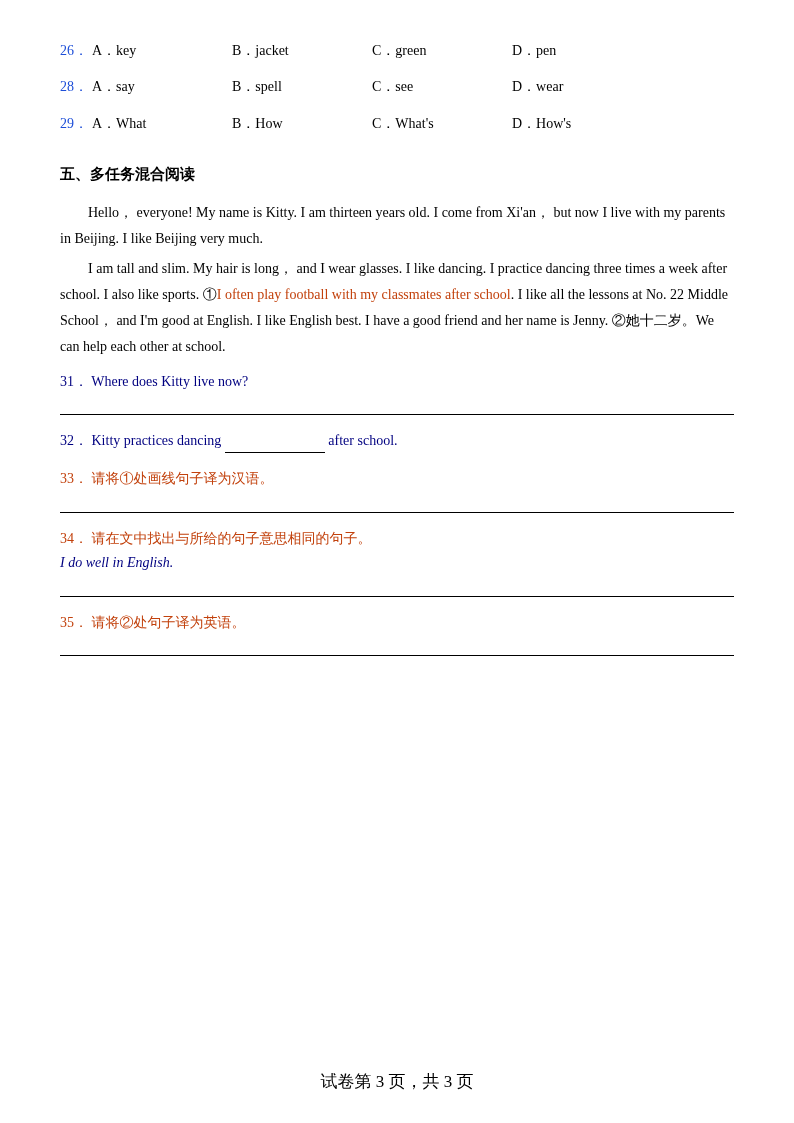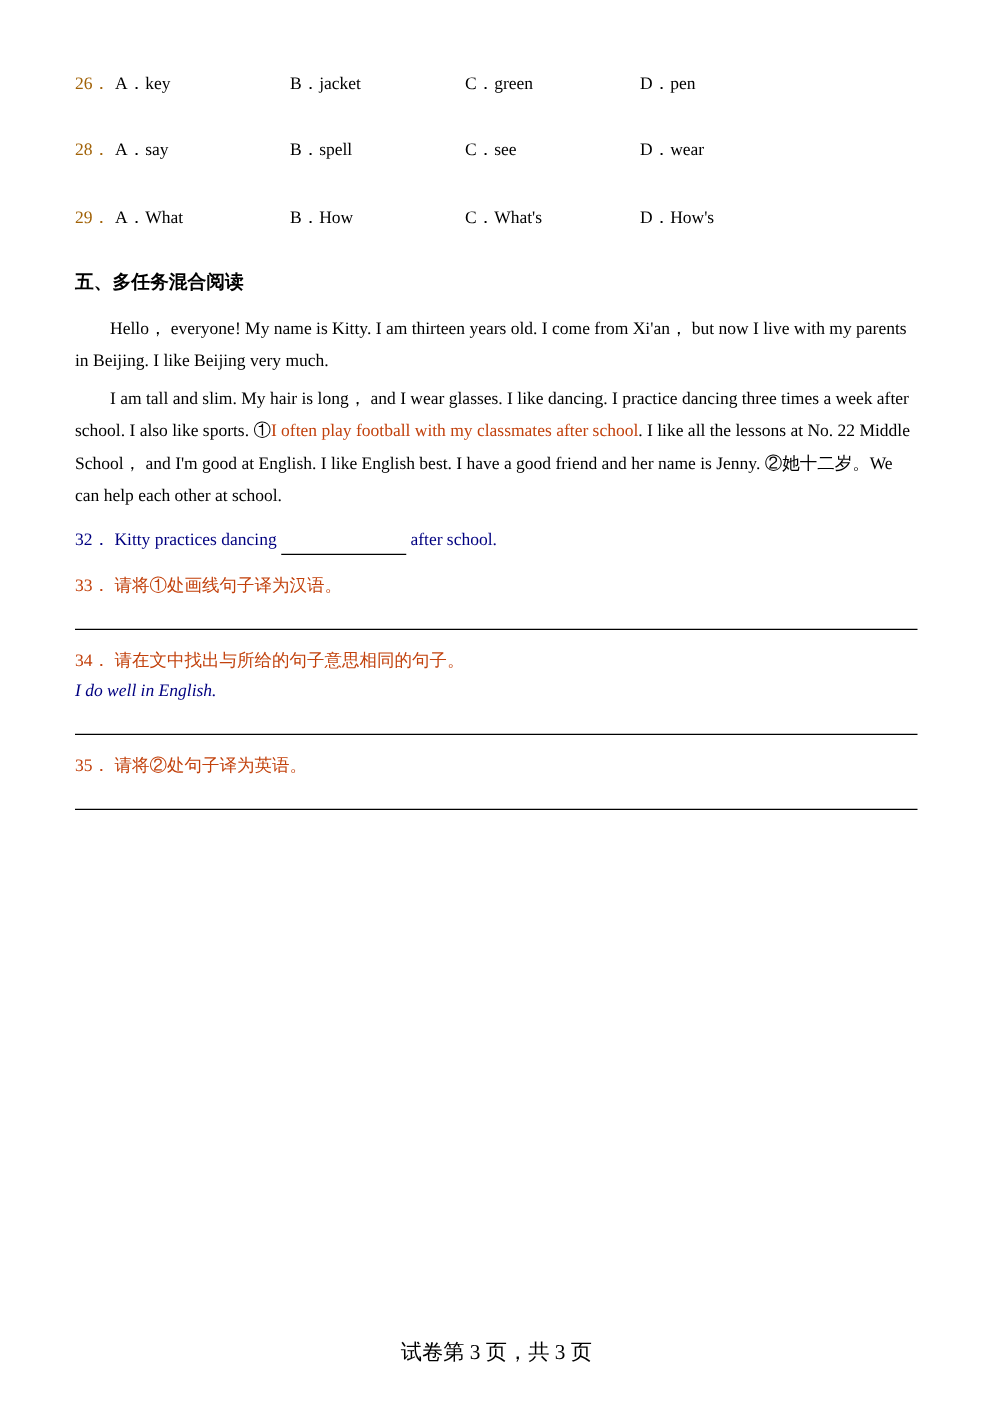--- a/index.html
+++ b/index.html
@@ -21,22 +21,21 @@
       margin-bottom: 30px;
     }
     .mcq-row {
       display: flex;
       align-items: baseline;
       margin-bottom: 14px;
       line-height: 1.6;
     }
     .mcq-num {
       min-width: 32px;
-      color: #a16207;
-      margin-top: 17px;
+      color: #1d4ed8;
     }
     .mcq-options {
       display: flex;
       flex: 1;
     }
     .mcq-option {
       min-width: 140px;
       color: #000;
     }
     .section-title {
@@ -134,20 +133,25 @@
   <div class="passage-para">
     <span>Hello，  everyone! My name is Kitty. I am thirteen years old. I come from Xi'an，  but now I live with my parents in Beijing. I like Beijing very much.</span>
   </div>
 
   <div class="passage-para">
     <span>I am tall and slim. My hair is long，  and I wear glasses. I like dancing. I practice dancing three times a week after school. I also like sports. ①</span><span class="red-underline">I often play football with my classmates after school</span><span>. I like all the lessons at No. 22 Middle School，   and I'm good at English. I like English best. I have a good friend and her name is Jenny. ②她十二岁。We can help each other at school.</span>
   </div>
 
   <div class="reading-questions">
 
+    <div class="question-item">
+      <span class="q-label-blue">31．</span>
+      <span class="q-label-blue">Where does Kitty live now?</span>
+      <span class="answer-line"></span>
+    </div>
 
     <div class="question-item">
       <span class="q-label-blue">32．</span>
       <span class="q-label-blue">Kitty practices dancing</span>
       <span class="inline-blank"></span>
       <span class="q-label-blue">after school.</span>
     </div>
 
     <div class="question-item">
       <span class="q-label-red">33．</span>

